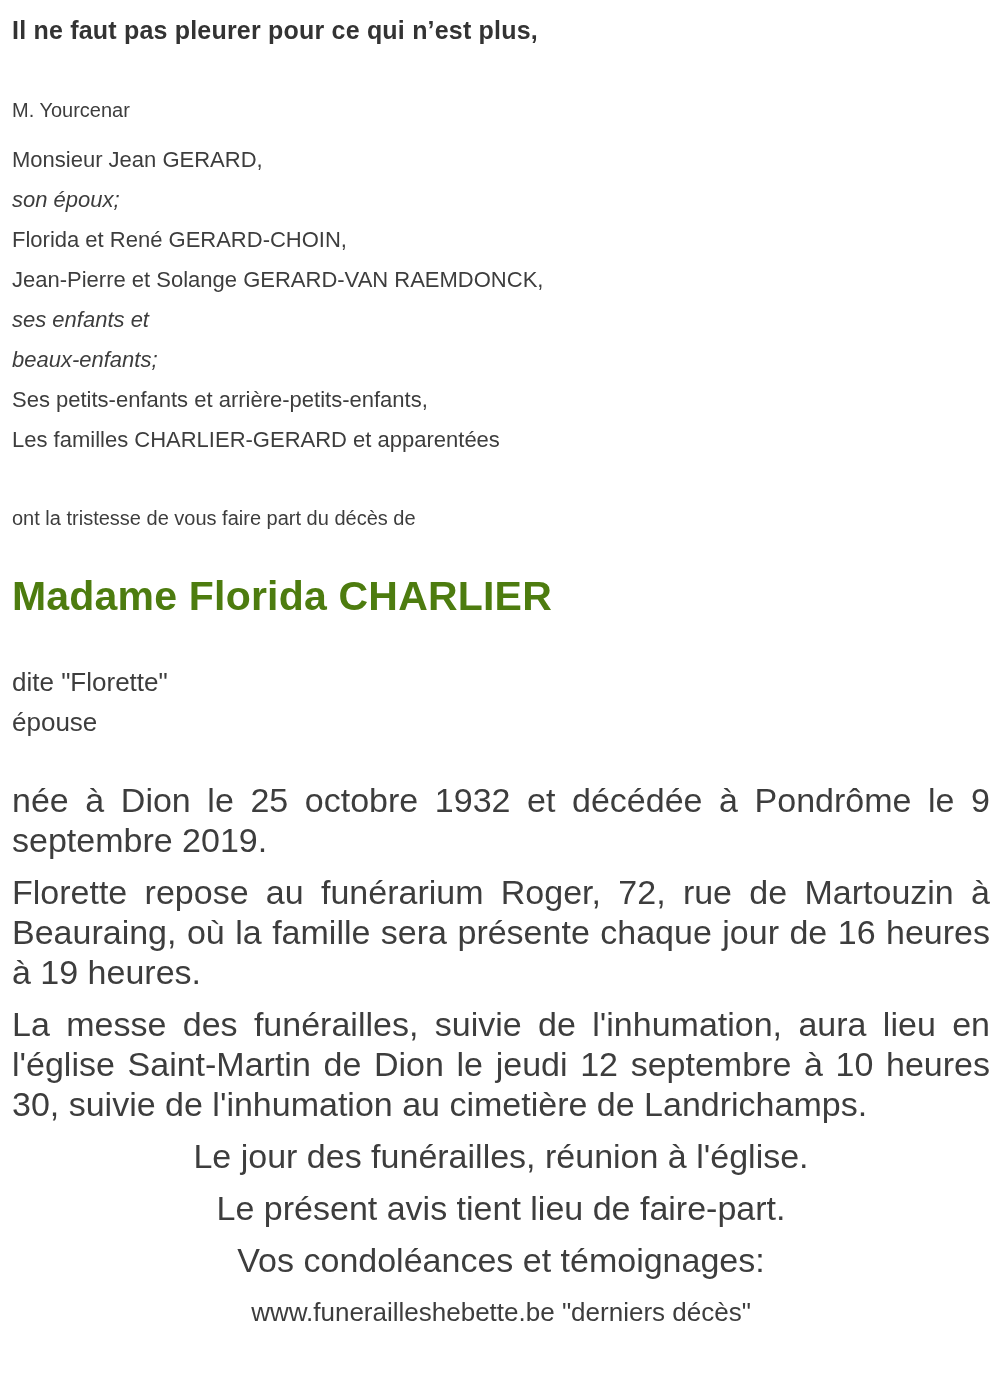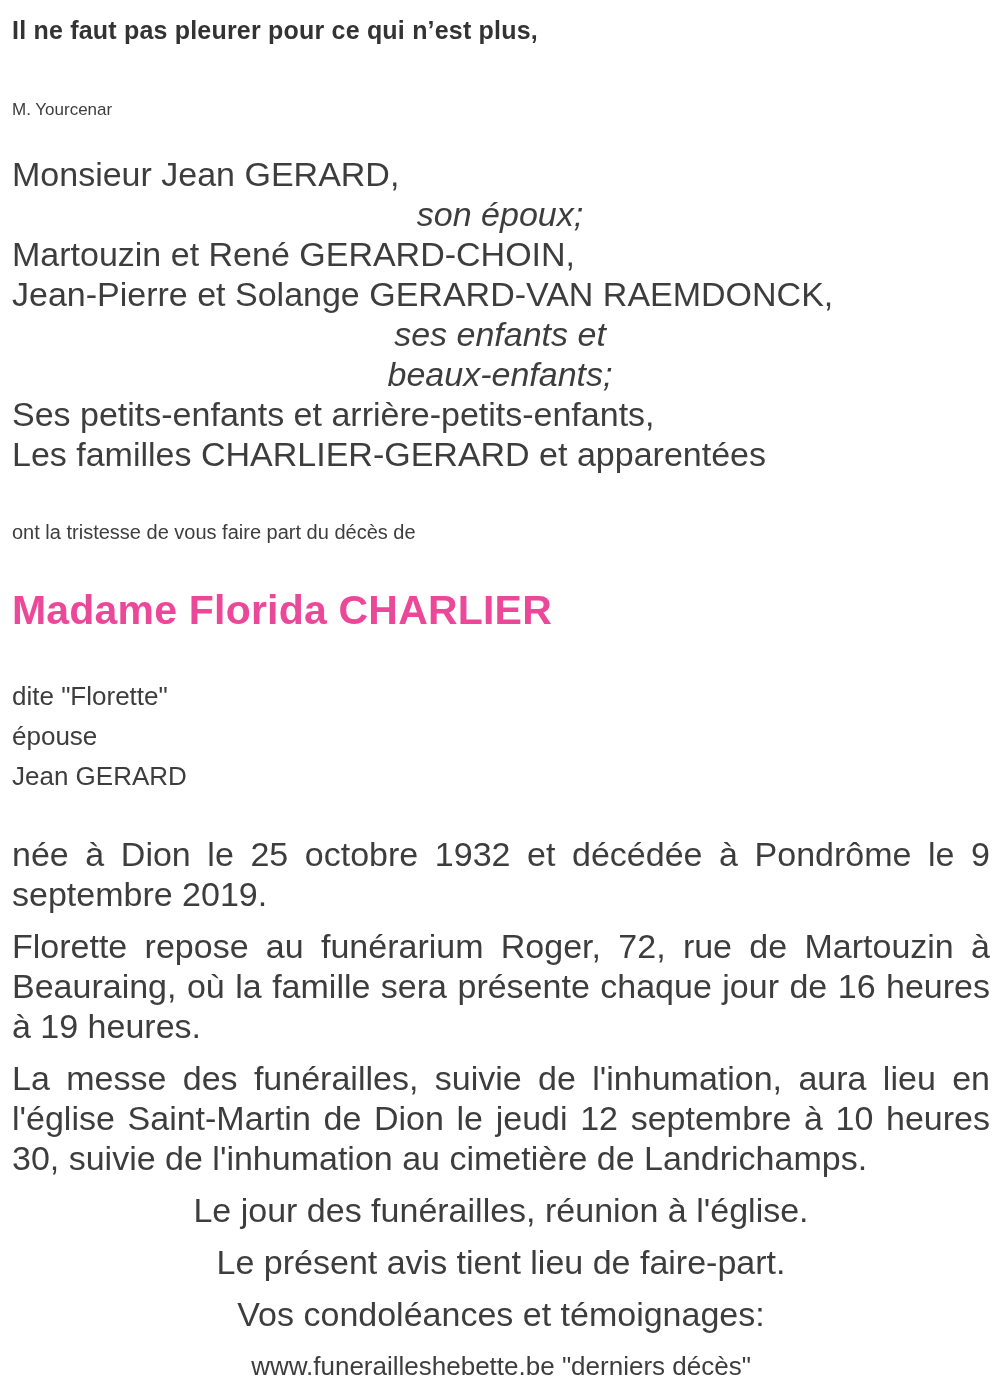--- a/index.html
+++ b/index.html
@@ -22,48 +22,48 @@
     padding: 10px 10px 10px 12px;
   }
   .epigraph {
     font-weight: bold;
     font-size: 25px;
     line-height: 40px;
     color: #333333;
     letter-spacing: 0.2px;
   }
   .author {
-    font-size: 17px;
+    font-size: 20px;
     line-height: 40px;
     margin-top: 40px;
   }
   .family {
-    margin-top: 24px;
-    font-size: 34px;
+    margin-top: 10px;
+    font-size: 22px;
     line-height: 40px;
   }
   .family .line {
     min-height: 40px;
   }
   .relation {
-    text-align: center;
+    text-align: left;
     font-style: italic;
     padding-right: 2px;
   }
   .announce {
     margin-top: 38px;
     font-size: 20px;
     line-height: 40px;
   }
   .deceased-name {
     margin: 34px 0 0 0;
     font-size: 41px;
     line-height: 48px;
     font-weight: bold;
-    color: #ec4899;
+    color: #4d7c0f;
     letter-spacing: 0.2px;
   }
   .alias-block {
     margin-top: 42px;
     font-size: 26px;
     line-height: 40px;
   }
   .body-paragraphs {
     margin-top: 38px;
   }
@@ -92,36 +92,35 @@
 
   <div class="epigraph">
     <div>Il ne faut pas pleurer pour ce qui n’est plus,</div>
   </div>
 
   <div class="author">M. Yourcenar</div>
 
   <div class="family">
     <div class="line">Monsieur Jean GERARD,</div>
     <div class="line relation">son époux;</div>
-    <div class="line">Martouzin et René GERARD-CHOIN,</div>
+    <div class="line">Florida et René GERARD-CHOIN,</div>
     <div class="line">Jean-Pierre et Solange GERARD-VAN RAEMDONCK,</div>
     <div class="line relation">ses enfants et</div>
     <div class="line relation">beaux-enfants;</div>
     <div class="line">Ses petits-enfants et arrière-petits-enfants,</div>
     <div class="line">Les familles CHARLIER-GERARD et apparentées</div>
   </div>
 
   <div class="announce">ont la tristesse de vous faire part du décès de</div>
 
   <h1 class="deceased-name">Madame Florida CHARLIER</h1>
 
   <div class="alias-block">
     <div>dite "Florette"</div>
     <div>épouse</div>
-    <div>Jean GERARD</div>
   </div>
 
   <div class="body-paragraphs">
     <p class="para">née à Dion le 25 octobre 1932 et décédée à Pondrôme le 9 septembre 2019.</p>
     <p class="para">Florette repose au funérarium Roger, 72, rue de Martouzin à Beauraing, où la famille sera présente chaque jour de 16 heures à 19 heures.</p>
     <p class="para">La messe des funérailles, suivie de l'inhumation, aura lieu en l'église Saint-Martin de Dion le jeudi 12 septembre à 10 heures 30, suivie de l'inhumation au cimetière de Landrichamps.</p>
     <p class="para no-justify">Le jour des funérailles, réunion à l'église.</p>
     <p class="para no-justify">Le présent avis tient lieu de faire-part.</p>
     <p class="para no-justify">Vos condoléances et témoignages:</p>
     <p class="para no-justify website"><span class="url">www.funerailleshebette.be</span><span> "derniers décès"</span></p>

